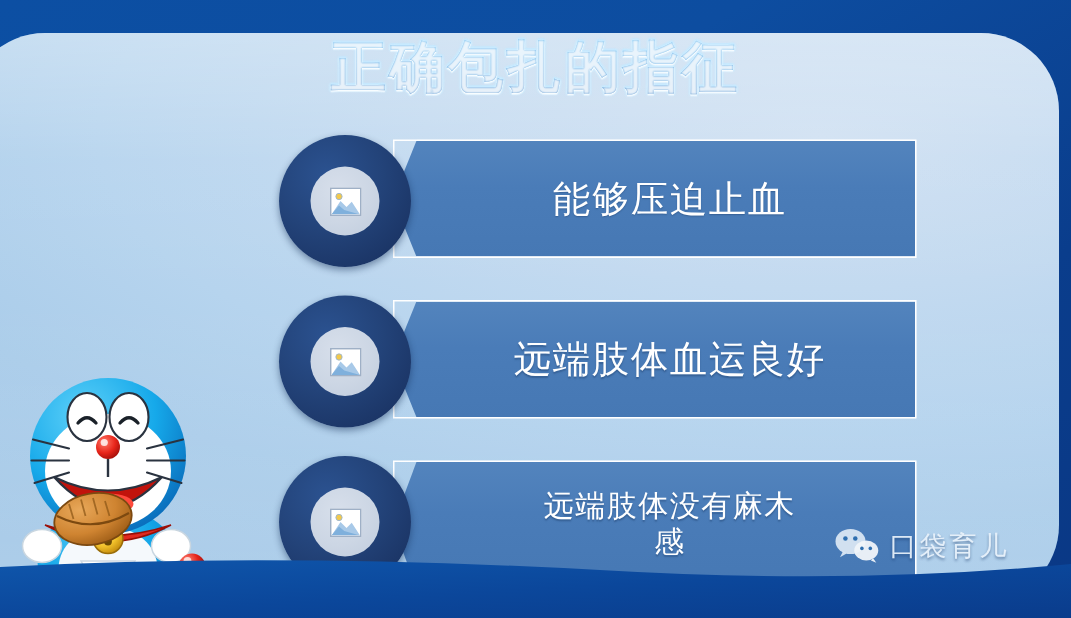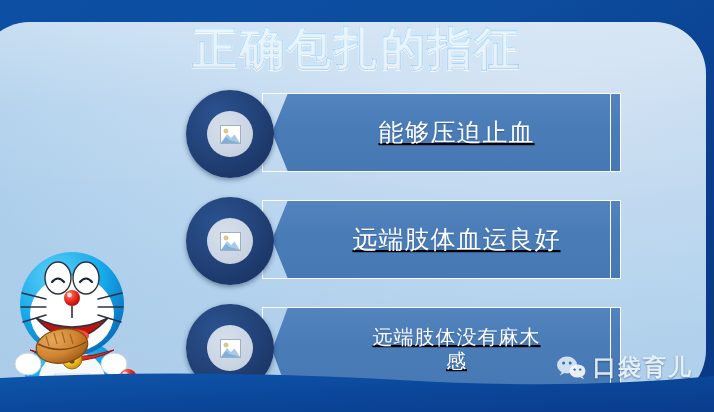--- a/index.html
+++ b/index.html
@@ -47,21 +47,21 @@
     height: 46px;
   }
 
   
   .title {
     position: absolute;
     left: 0;
     top: 22px;
     width: 714px;
     text-align: center;
-    font-size: 45px;
+    font-size: 37px;
     font-weight: bold;
     letter-spacing: 2px;
     line-height: 1.22;
     color: #1e86d6;
     background: linear-gradient(180deg, #35a0e6 0%, #1f87d8 45%, #1566b8 100%);
     -webkit-background-clip: text;
     background-clip: text;
     -webkit-text-fill-color: transparent;
     text-shadow: 0 0 1px rgba(255,255,255,0.9);
     filter: drop-shadow(0 1px 0 rgba(255,255,255,0.85))
@@ -74,34 +74,33 @@
   .row {
     position: absolute;
     left: 186px;
   }
   .row-1 { top: 90px; }
   .row-2 { top: 197px; }
   .row-3 { top: 304px; }
 
   .bubble {
     position: absolute;
-    left: 86px;
+    left: 76px;
     top: 3px;
     width: 349px;
     height: 79px;
     background: linear-gradient(180deg, #5384bd 0%, #4a7cb8 40%, #4678b4 100%);
     border: 1.5px solid #ffffff;
     box-sizing: border-box;
     -webkit-clip-path: polygon(16px 0, 100% 0, 100% 100%, 16px 100%, 0 50%);
     clip-path: polygon(16px 0, 100% 0, 100% 100%, 16px 100%, 0 50%);
     display: flex;
     align-items: center;
     justify-content: center;
     padding: 0 14px 0 34px;
-    text-decoration: underline;
   }
   .bubble-outline {
     position: absolute;
     left: 76px;
     top: 3px;
     width: 349px;
     height: 79px;
     border: 1.5px solid #ffffff;
     box-sizing: border-box;
     pointer-events: none;
@@ -162,25 +161,24 @@
     position: absolute;
     left: 556px;
     top: 352px;
     display: flex;
     align-items: center;
     gap: 7px;
     opacity: 0.92;
   }
   .wm-text {
     color: #e9f2fb;
-    font-size: 23px;
+    font-size: 18px;
     letter-spacing: 2px;
     font-family: "DejaVu Sans", "Liberation Sans", sans-serif;
     text-shadow: 0 1px 2px rgba(10,40,90,0.5);
-    font-weight: bold;
   }
 </style>
 </head>
 <body>
 
 <div id="slide">
 
   <div class="panel"></div>
   <div class="panel-sheen"></div>
 

